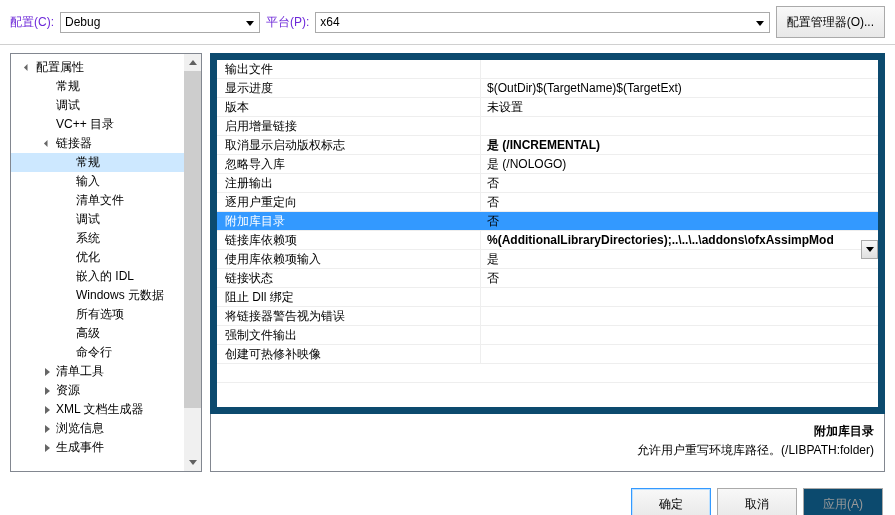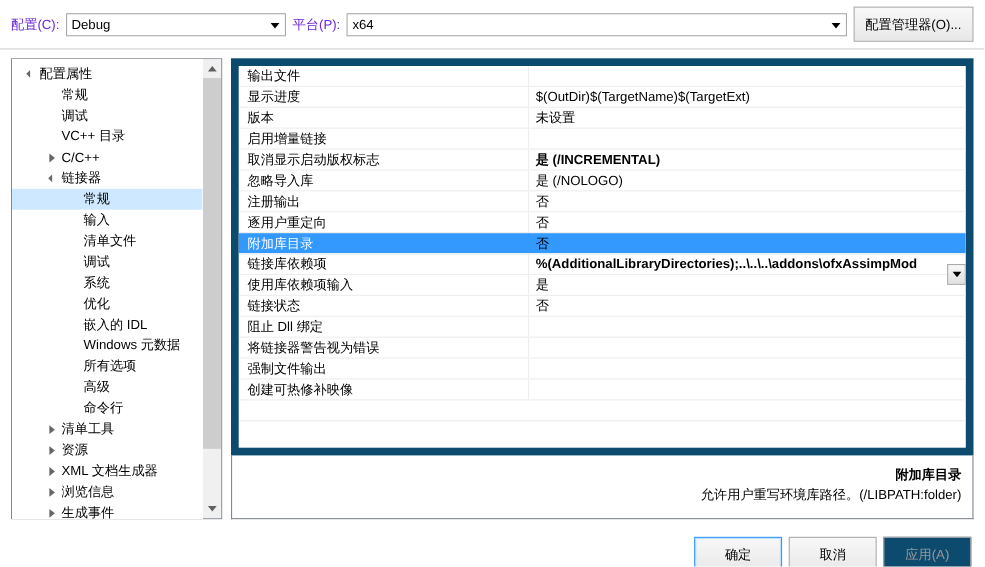--- a/index.html
+++ b/index.html
@@ -85,26 +85,20 @@
         <div class="tree-row d2">
           <span class="tgl"></span>
           <span>调试</span>
         </div>
         <div class="tree-row d2">
           <span class="tgl"></span>
           <span>VC++ 目录</span>
         </div>
         <div class="tree-row d2">
           <span class="tgl">
-            <span class="tgl-closed"></span>
-          </span>
-          <span>C/C++</span>
-        </div>
-        <div class="tree-row d2">
-          <span class="tgl">
             <span class="tgl-open"></span>
           </span>
           <span>链接器</span>
         </div>
         <div class="tree-row d3 selected">
           <span class="tgl"></span>
           <span>常规</span>
         </div>
         <div class="tree-row d3">
           <span class="tgl"></span>

